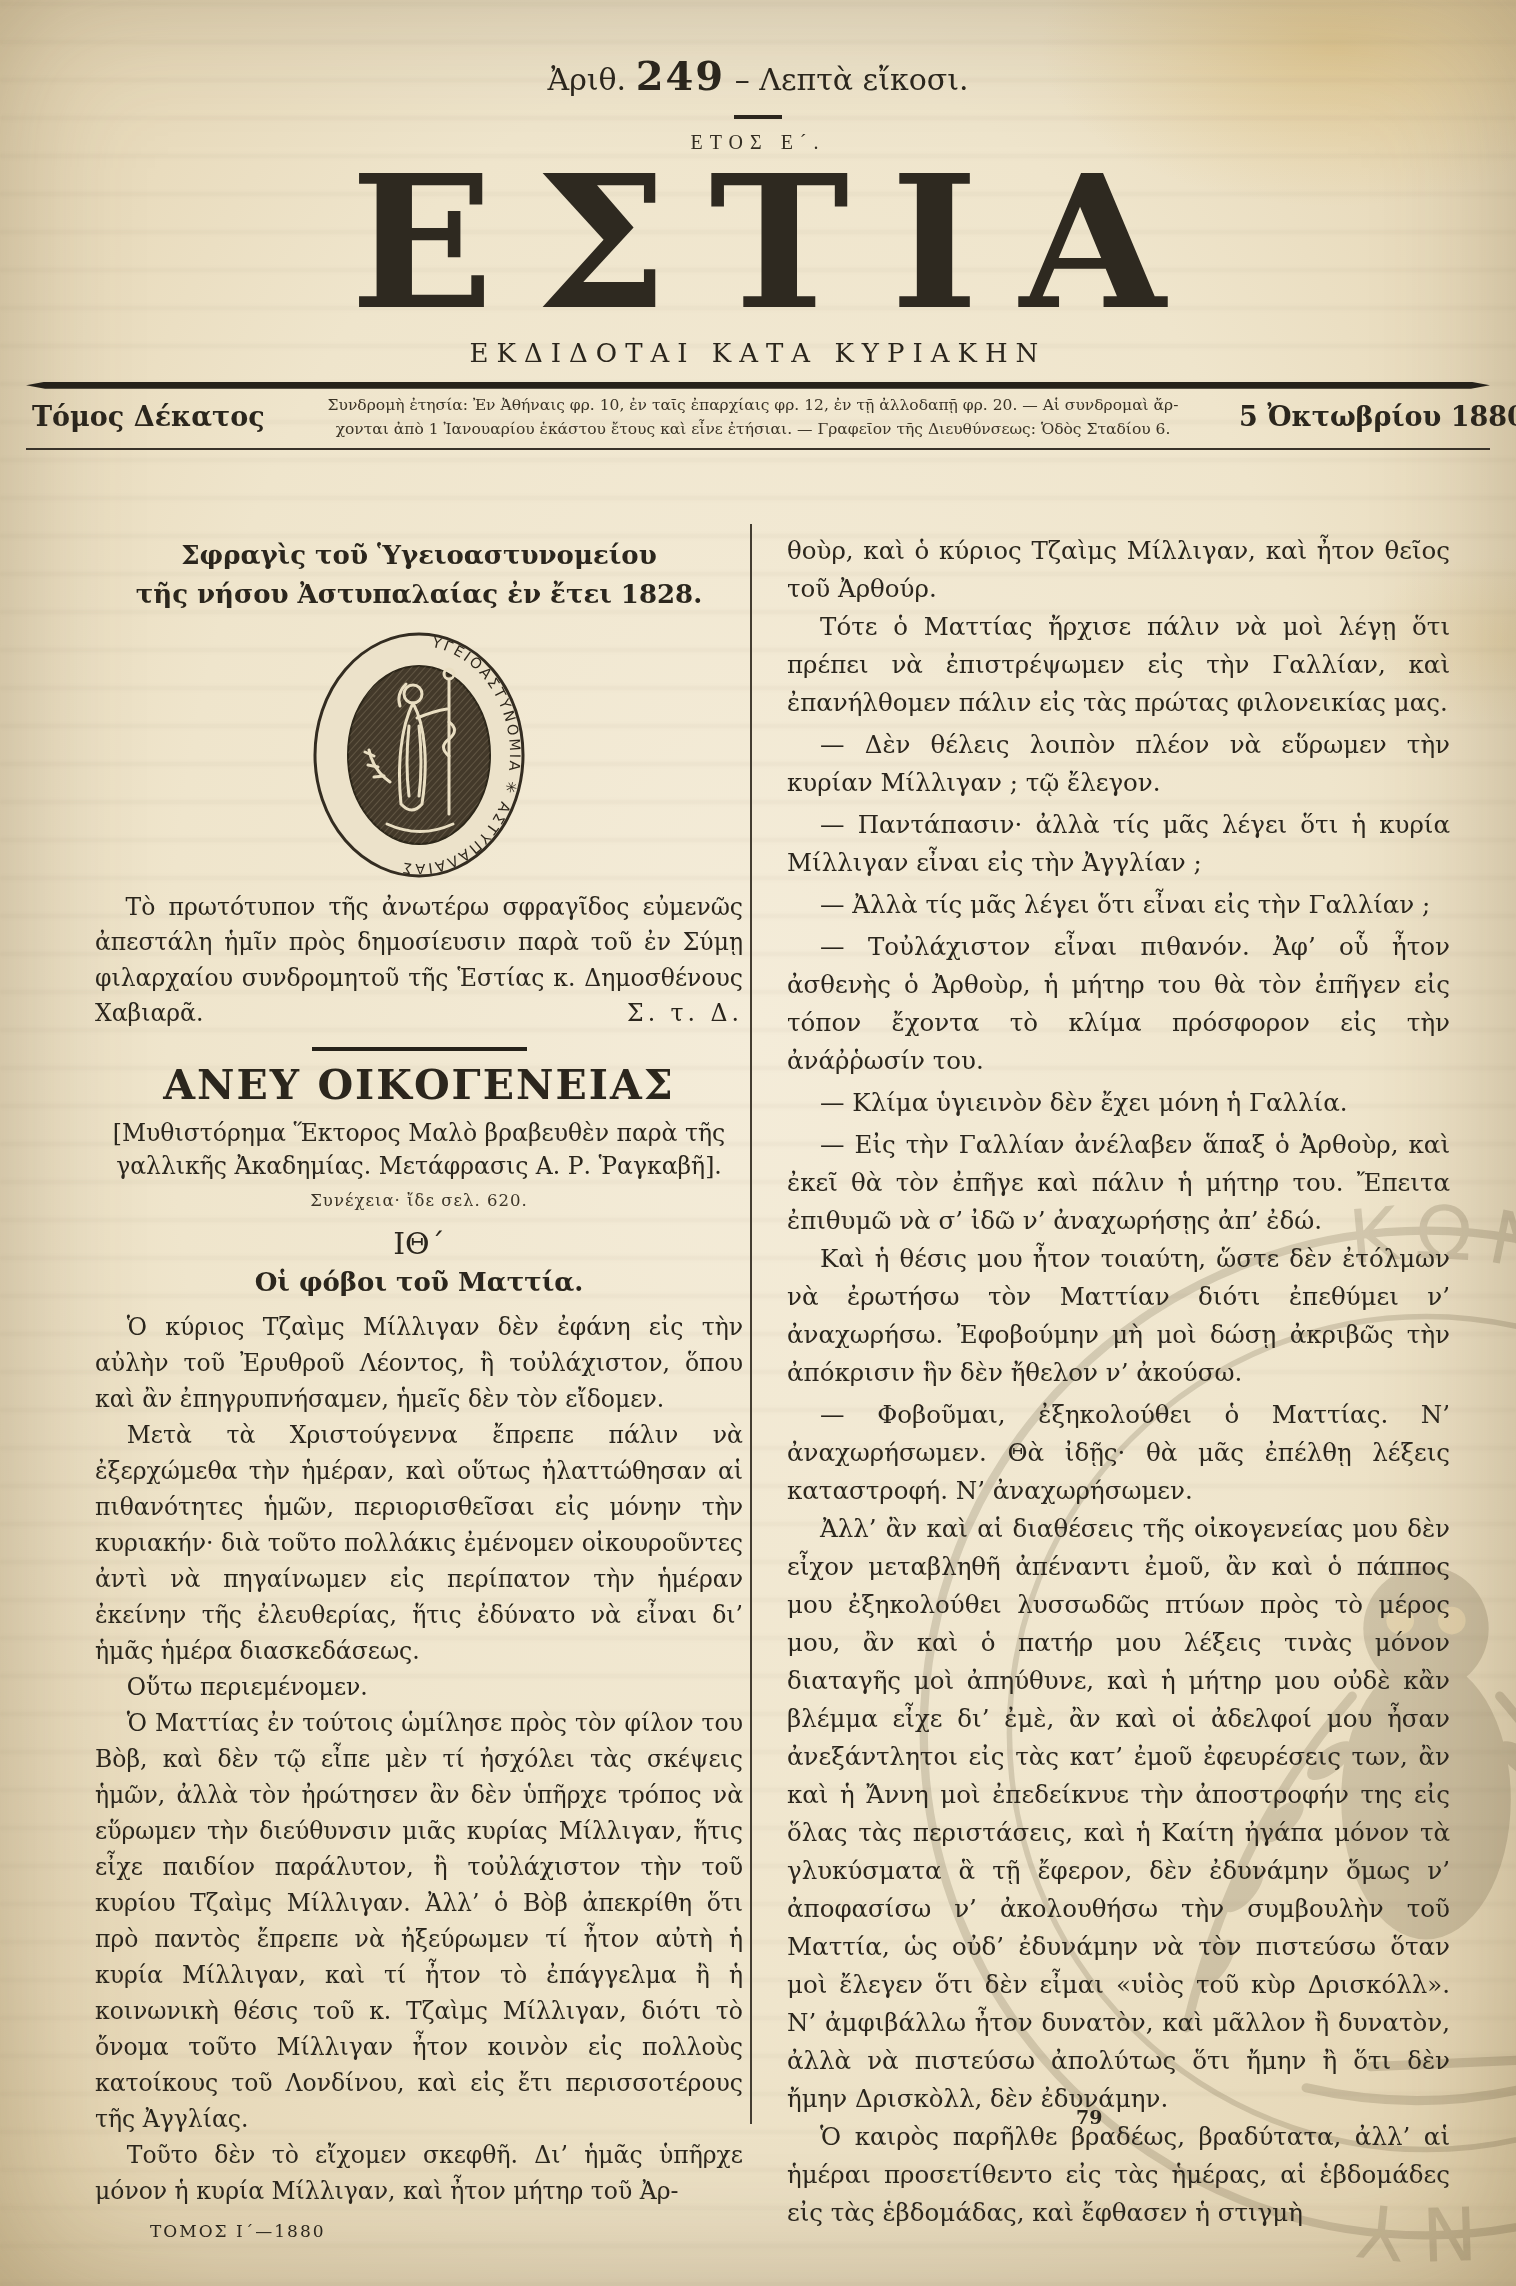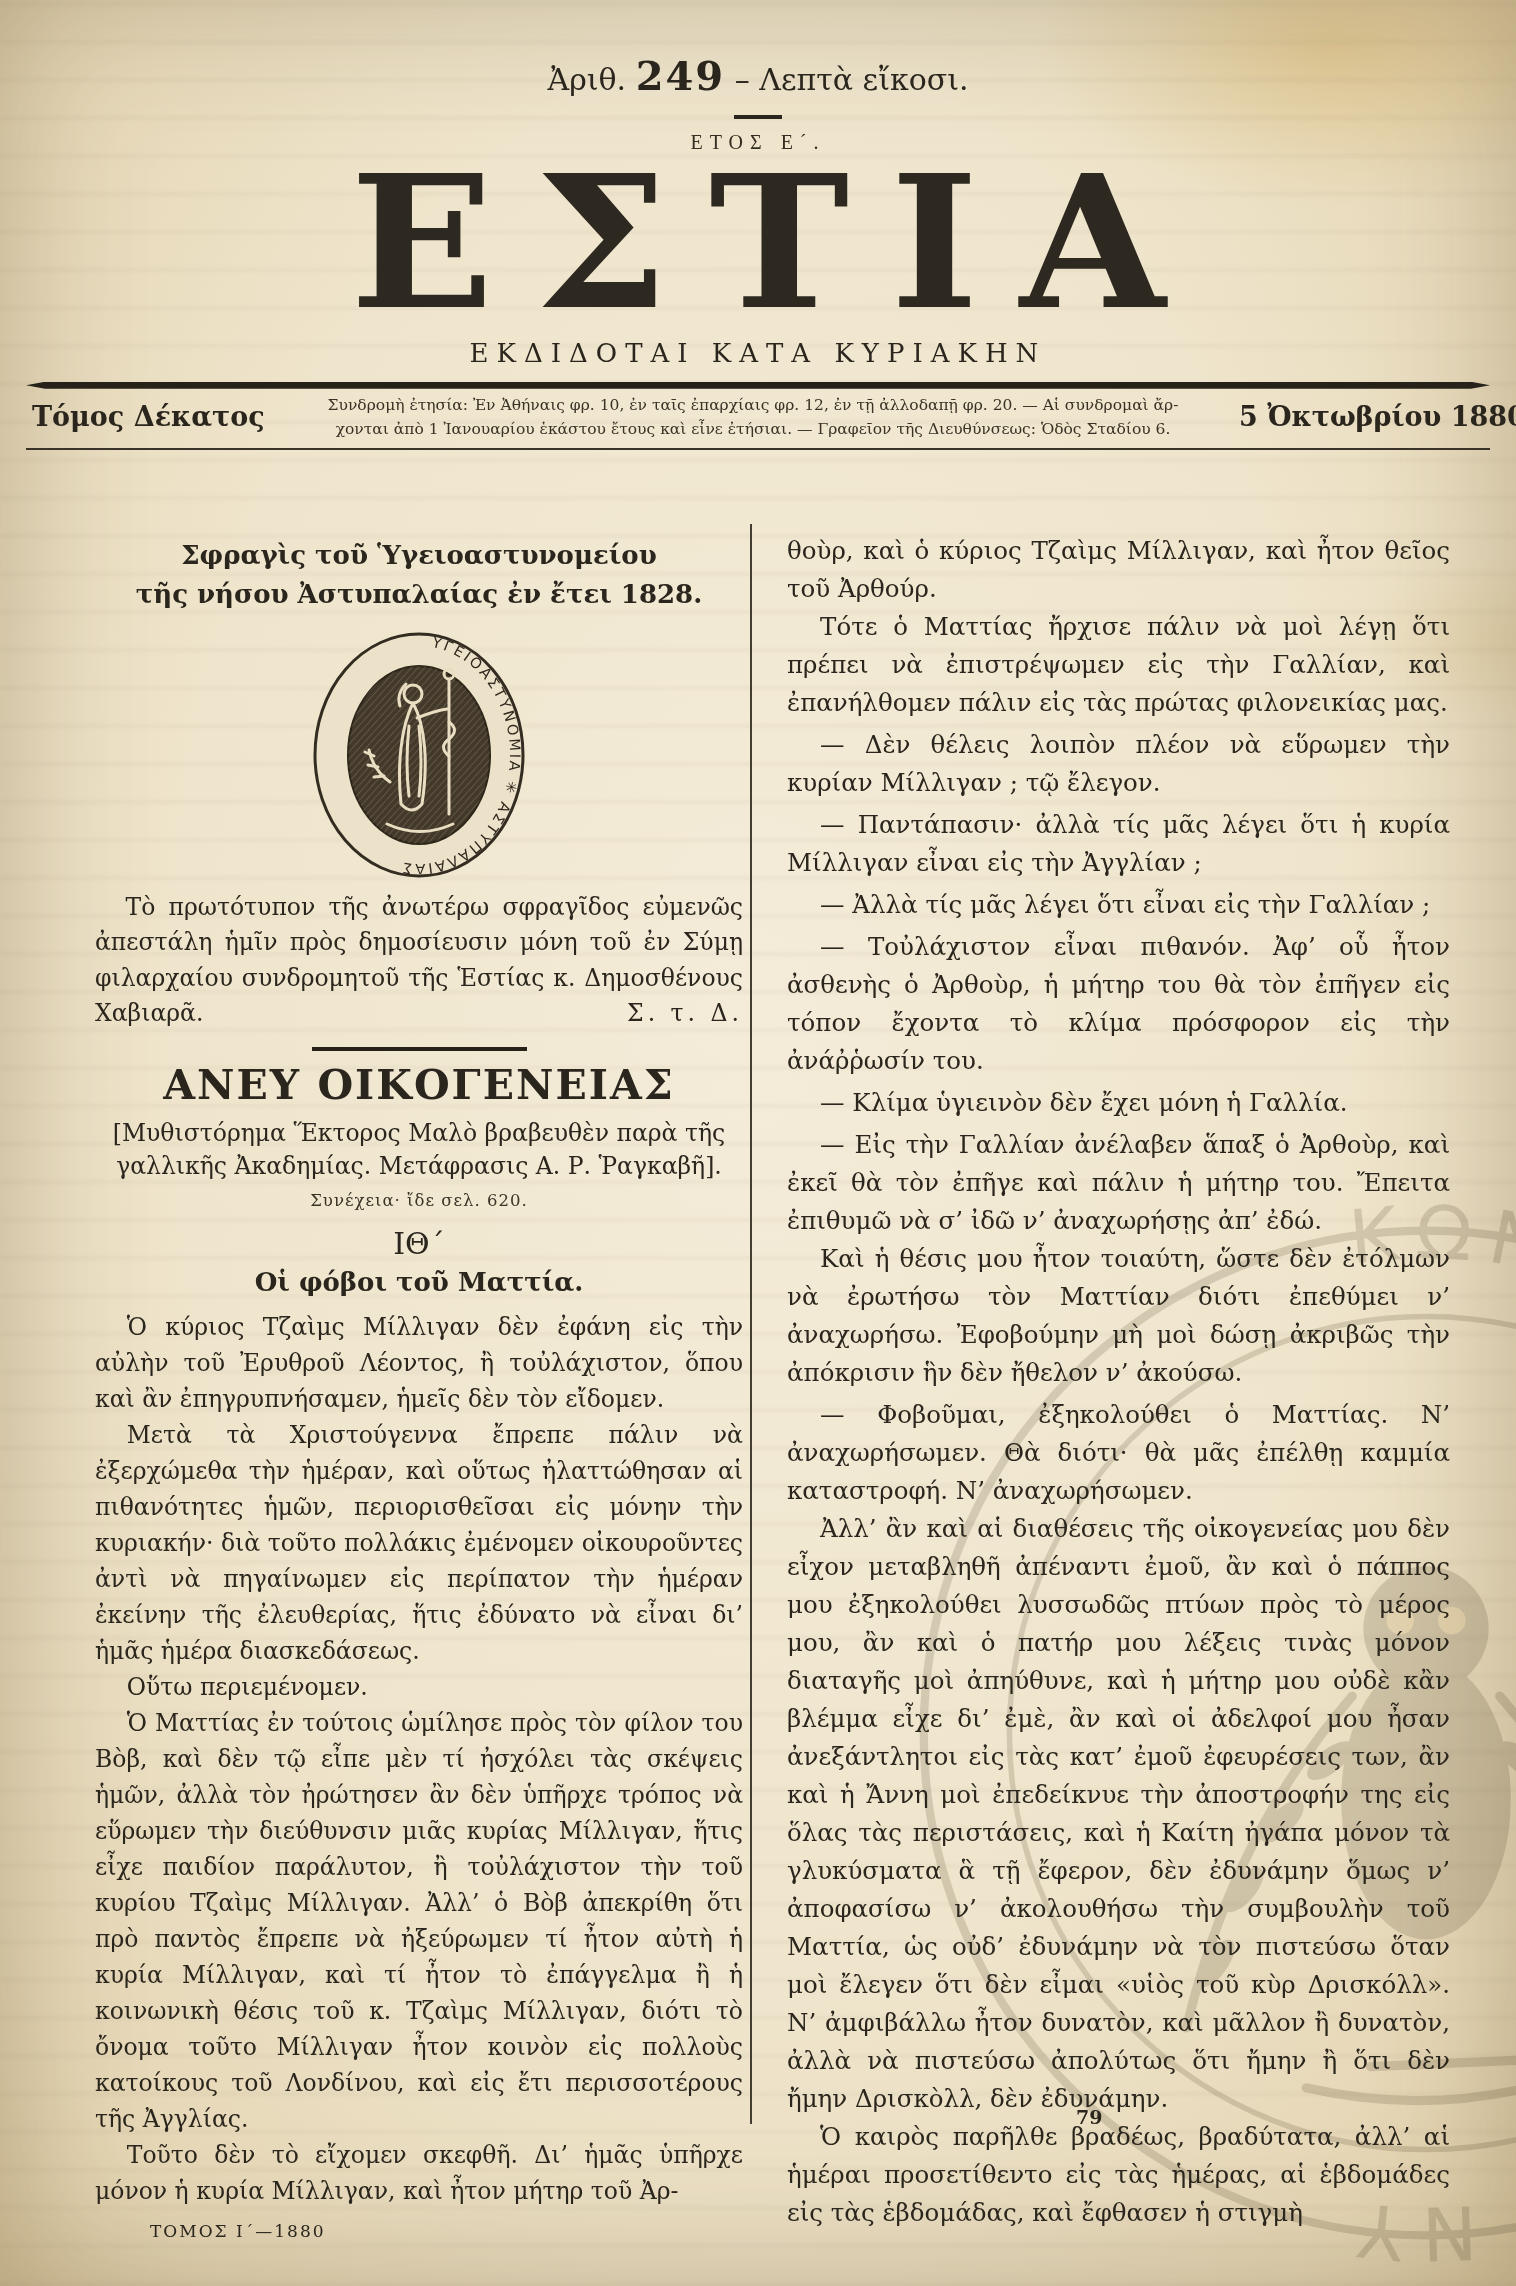--- a/index.html
+++ b/index.html
@@ -167,21 +167,21 @@
             <line x1="139" y1="50" x2="139" y2="184"></line>
             <circle cx="139" cy="44" r="5"></circle>
             <path d="M139,92 q11,8 0,17 q-11,8 0,17"></path>
             <path d="M77,194 q33,15 66,0"></path>
             <path d="M80,152 q-17,-12 -21,-32"></path>
             <path d="M64,126 l-9,-4 M68,137 l-10,-2 M74,146 l-10,1"></path>
           </g>
         </svg>
 
         <p class="note">
-          <span>Τὸ πρωτότυπον τῆς ἀνωτέρω σφραγῖδος εὐμενῶς ἀπεστάλη ἡμῖν πρὸς δημοσίευσιν μόνη τοῦ ἐν Σύμῃ φιλαρχαίου συνδρομητοῦ τῆς Ἑστίας κ. Δημοσθένους Χαβιαρᾶ.</span>
+          <span>Τὸ πρωτότυπον τῆς ἀνωτέρω σφραγῖδος εὐμενῶς ἀπεστάλη ἡμῖν πρὸς δημοσίευσιν παρὰ τοῦ ἐν Σύμῃ φιλαρχαίου συνδρομητοῦ τῆς Ἑστίας κ. Δημοσθένους Χαβιαρᾶ.</span>
           <span class="sig">Σ. τ. Δ.</span>
         </p>
 
         <div class="hr-mid"></div>
 
         <div class="art-title">ΑΝΕΥ ΟΙΚΟΓΕΝΕΙΑΣ</div>
         <div class="art-sub">[Μυθιστόρημα Ἕκτορος Μαλὸ βραβευθὲν παρὰ τῆς γαλλικῆς Ἀκαδημίας. Μετάφρασις Α. Ρ. Ῥαγκαβῆ].</div>
         <div class="art-cont">Συνέχεια· ἴδε σελ. 620.</div>
         <div class="chap-num">ΙΘ´</div>
         <div class="chap-title">Οἱ φόβοι τοῦ Ματτία.</div>
@@ -201,21 +201,21 @@
         <div class="body-right">
           <p>θοὺρ, καὶ ὁ κύριος Τζαὶμς Μίλλιγαν, καὶ ἦτον θεῖος τοῦ Ἀρθούρ.</p>
           <p>Τότε ὁ Ματτίας ἤρχισε πάλιν νὰ μοὶ λέγῃ ὅτι πρέπει νὰ ἐπιστρέψωμεν εἰς τὴν Γαλλίαν, καὶ ἐπανήλθομεν πάλιν εἰς τὰς πρώτας φιλονεικίας μας.</p>
           <p class="dash">— Δὲν θέλεις λοιπὸν πλέον νὰ εὕρωμεν τὴν κυρίαν Μίλλιγαν ; τῷ ἔλεγον.</p>
           <p class="dash">— Παντάπασιν· ἀλλὰ τίς μᾶς λέγει ὅτι ἡ κυρία Μίλλιγαν εἶναι εἰς τὴν Ἀγγλίαν ;</p>
           <p class="dash">— Ἀλλὰ τίς μᾶς λέγει ὅτι εἶναι εἰς τὴν Γαλλίαν ;</p>
           <p class="dash">— Τοὐλάχιστον εἶναι πιθανόν. Ἀφ’ οὗ ἦτον ἀσθενὴς ὁ Ἀρθοὺρ, ἡ μήτηρ του θὰ τὸν ἐπῆγεν εἰς τόπον ἔχοντα τὸ κλίμα πρόσφορον εἰς τὴν ἀνάῤῥωσίν του.</p>
           <p class="dash">— Κλίμα ὑγιεινὸν δὲν ἔχει μόνη ἡ Γαλλία.</p>
           <p class="dash">— Εἰς τὴν Γαλλίαν ἀνέλαβεν ἅπαξ ὁ Ἀρθοὺρ, καὶ ἐκεῖ θὰ τὸν ἐπῆγε καὶ πάλιν ἡ μήτηρ του. Ἔπειτα ἐπιθυμῶ νὰ σ’ ἰδῶ ν’ ἀναχωρήσῃς ἀπ’ ἐδώ.</p>
           <p>Καὶ ἡ θέσις μου ἦτον τοιαύτη, ὥστε δὲν ἐτόλμων νὰ ἐρωτήσω τὸν Ματτίαν διότι ἐπεθύμει ν’ ἀναχωρήσω. Ἐφοβούμην μὴ μοὶ δώσῃ ἀκριβῶς τὴν ἀπόκρισιν ἣν δὲν ἤθελον ν’ ἀκούσω.</p>
-          <p class="dash">— Φοβοῦμαι, ἐξηκολούθει ὁ Ματτίας. Ν’ ἀναχωρήσωμεν. Θὰ διότι· θὰ μᾶς ἐπέλθῃ καμμία καταστροφή. Ν’ ἀναχωρήσωμεν.</p>
+          <p class="dash">— Φοβοῦμαι, ἐξηκολούθει ὁ Ματτίας. Ν’ ἀναχωρήσωμεν. Θὰ ἰδῇς· θὰ μᾶς ἐπέλθῃ λέξεις καταστροφή. Ν’ ἀναχωρήσωμεν.</p>
           <p>Ἀλλ’ ἂν καὶ αἱ διαθέσεις τῆς οἰκογενείας μου δὲν εἶχον μεταβληθῆ ἀπέναντι ἐμοῦ, ἂν καὶ ὁ πάππος μου ἐξηκολούθει λυσσωδῶς πτύων πρὸς τὸ μέρος μου, ἂν καὶ ὁ πατήρ μου λέξεις τινὰς μόνον διαταγῆς μοὶ ἀπηύθυνε, καὶ ἡ μήτηρ μου οὐδὲ κἂν βλέμμα εἶχε δι’ ἐμὲ, ἂν καὶ οἱ ἀδελφοί μου ἦσαν ἀνεξάντλητοι εἰς τὰς κατ’ ἐμοῦ ἐφευρέσεις των, ἂν καὶ ἡ Ἄννη μοὶ ἐπεδείκνυε τὴν ἀποστροφήν της εἰς ὅλας τὰς περιστάσεις, καὶ ἡ Καίτη ἠγάπα μόνον τὰ γλυκύσματα ἃ τῇ ἔφερον, δὲν ἐδυνάμην ὅμως ν’ ἀποφασίσω ν’ ἀκολουθήσω τὴν συμβουλὴν τοῦ Ματτία, ὡς οὐδ’ ἐδυνάμην νὰ τὸν πιστεύσω ὅταν μοὶ ἔλεγεν ὅτι δὲν εἶμαι «υἱὸς τοῦ κὺρ Δρισκόλλ». Ν’ ἀμφιβάλλω ἦτον δυνατὸν, καὶ μᾶλλον ἢ δυνατὸν, ἀλλὰ νὰ πιστεύσω ἀπολύτως ὅτι ἤμην ἢ ὅτι δὲν ἤμην Δρισκὸλλ, δὲν ἐδυνάμην.</p>
           <p>Ὁ καιρὸς παρῆλθε βραδέως, βραδύτατα, ἀλλ’ αἱ ἡμέραι προσετίθεντο εἰς τὰς ἡμέρας, αἱ ἑβδομάδες εἰς τὰς ἑβδομάδας, καὶ ἔφθασεν ἡ στιγμὴ</p>
         </div>
       </div>
     </div>
 
     <div class="page-number">79</div>
   </div>
 </div>
 

